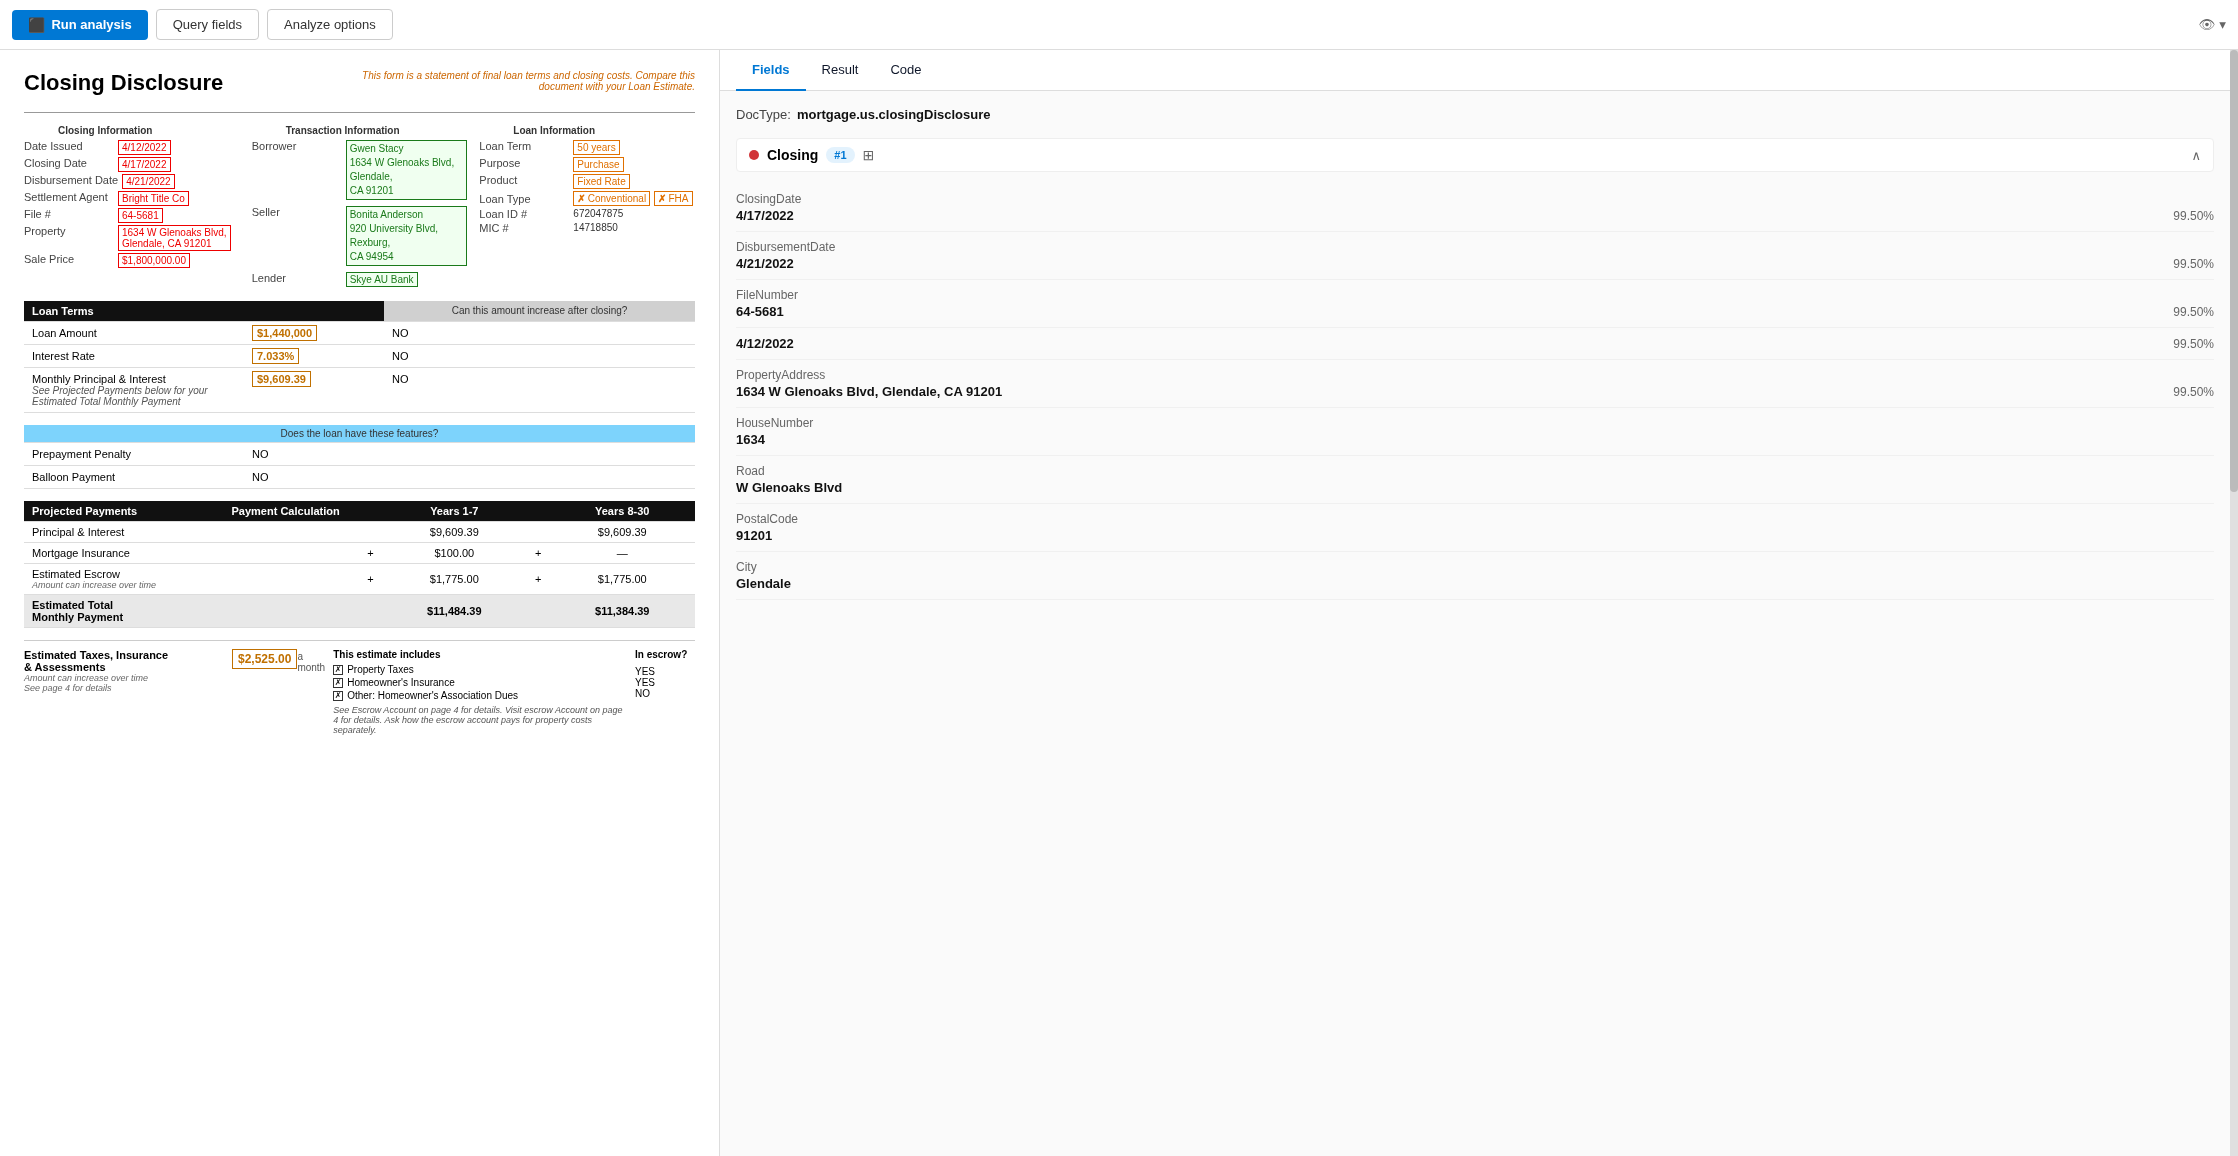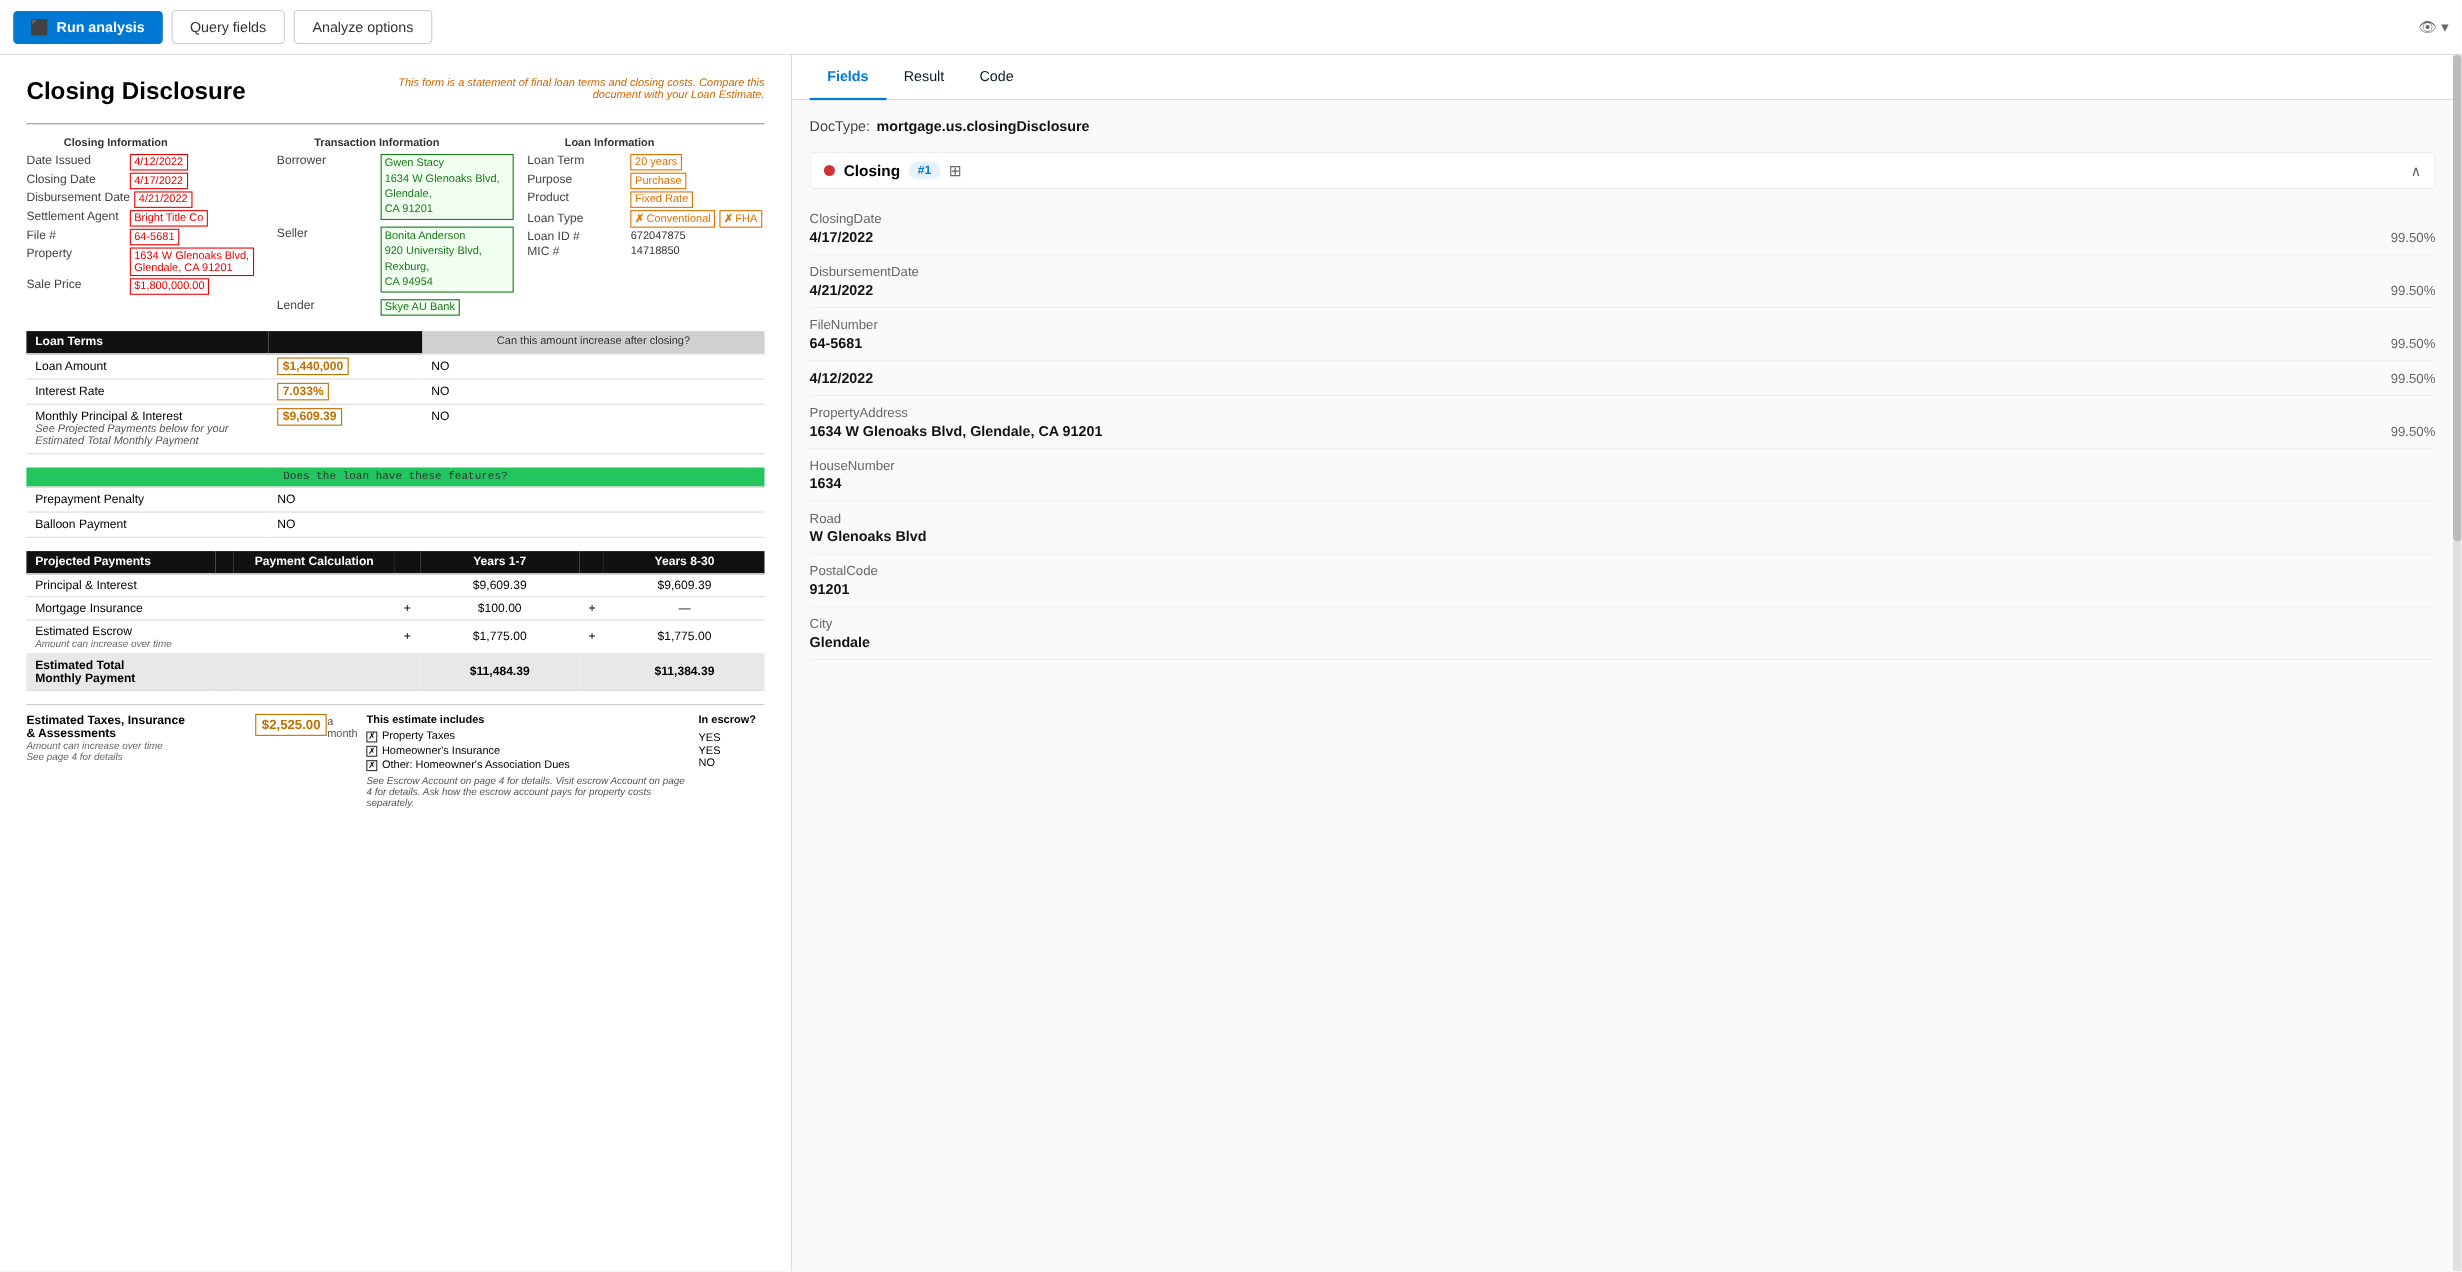--- a/index.html
+++ b/index.html
@@ -84,21 +84,21 @@
 
     
     .loan-table { width: 100%; border-collapse: collapse; margin-bottom: 12px; font-size: 11px; }
     .loan-table .header-row td { background: #111; color: #fff; padding: 4px 8px; font-weight: 700; font-size: 11px; }
     .loan-table td { padding: 5px 8px; border-bottom: 1px solid #ddd; vertical-align: top; }
     .loan-table .section-label { font-size: 10px; color: #555; font-style: italic; }
     .val-orange { color: #c07000; border: 1px solid #c07000; padding: 1px 4px; font-weight: 600; }
 
     
     .features-table { width: 100%; border-collapse: collapse; margin-bottom: 12px; font-size: 11px; }
-    .features-table .subheader-row td { background: #22c55e; padding: 3px 8px; text-align: center; color: #333; font-size: 10px; font-family: Liberation Mono, monospace; }
+    .features-table .subheader-row td { background: #7dd3fc; padding: 3px 8px; text-align: center; color: #333; font-size: 10px; }
     .features-table td { padding: 5px 8px; border-bottom: 1px solid #ddd; }
 
     
     .proj-table { width: 100%; border-collapse: collapse; margin-bottom: 12px; font-size: 11px; }
     .proj-table .header-row td { background: #111; color: #fff; padding: 4px 8px; font-weight: 700; }
     .proj-table td { padding: 4px 8px; border-bottom: 1px solid #ddd; vertical-align: middle; }
     .proj-table .bold-row td { font-weight: 700; background: #e8e8e8; }
     .small-italic { font-size: 9px; color: #666; font-style: italic; }
 
     .checkbox-item { display: flex; align-items: center; gap: 4px; margin-bottom: 2px; }
@@ -190,21 +190,21 @@
         <div class="info-row">
           <span class="info-label">Lender</span>
           <span class="info-val-green">Skye AU Bank</span>
         </div>
       </div>
 
       <div class="info-section" style="flex:1;">
         <h4>Loan Information</h4>
         <div class="info-row">
             <span class="info-label">Loan Term</span>
-            <span class="info-val-orange">20 years</span>
+            <span class="info-val-orange">50 years</span>
           </div>
         <div class="info-row">
             <span class="info-label">Purpose</span>
             <span class="info-val-orange">Purchase</span>
           </div>
         <div class="info-row">
             <span class="info-label">Product</span>
             <span class="info-val-orange">Fixed Rate</span>
           </div>
         <div class="info-row" style="align-items:center;">

